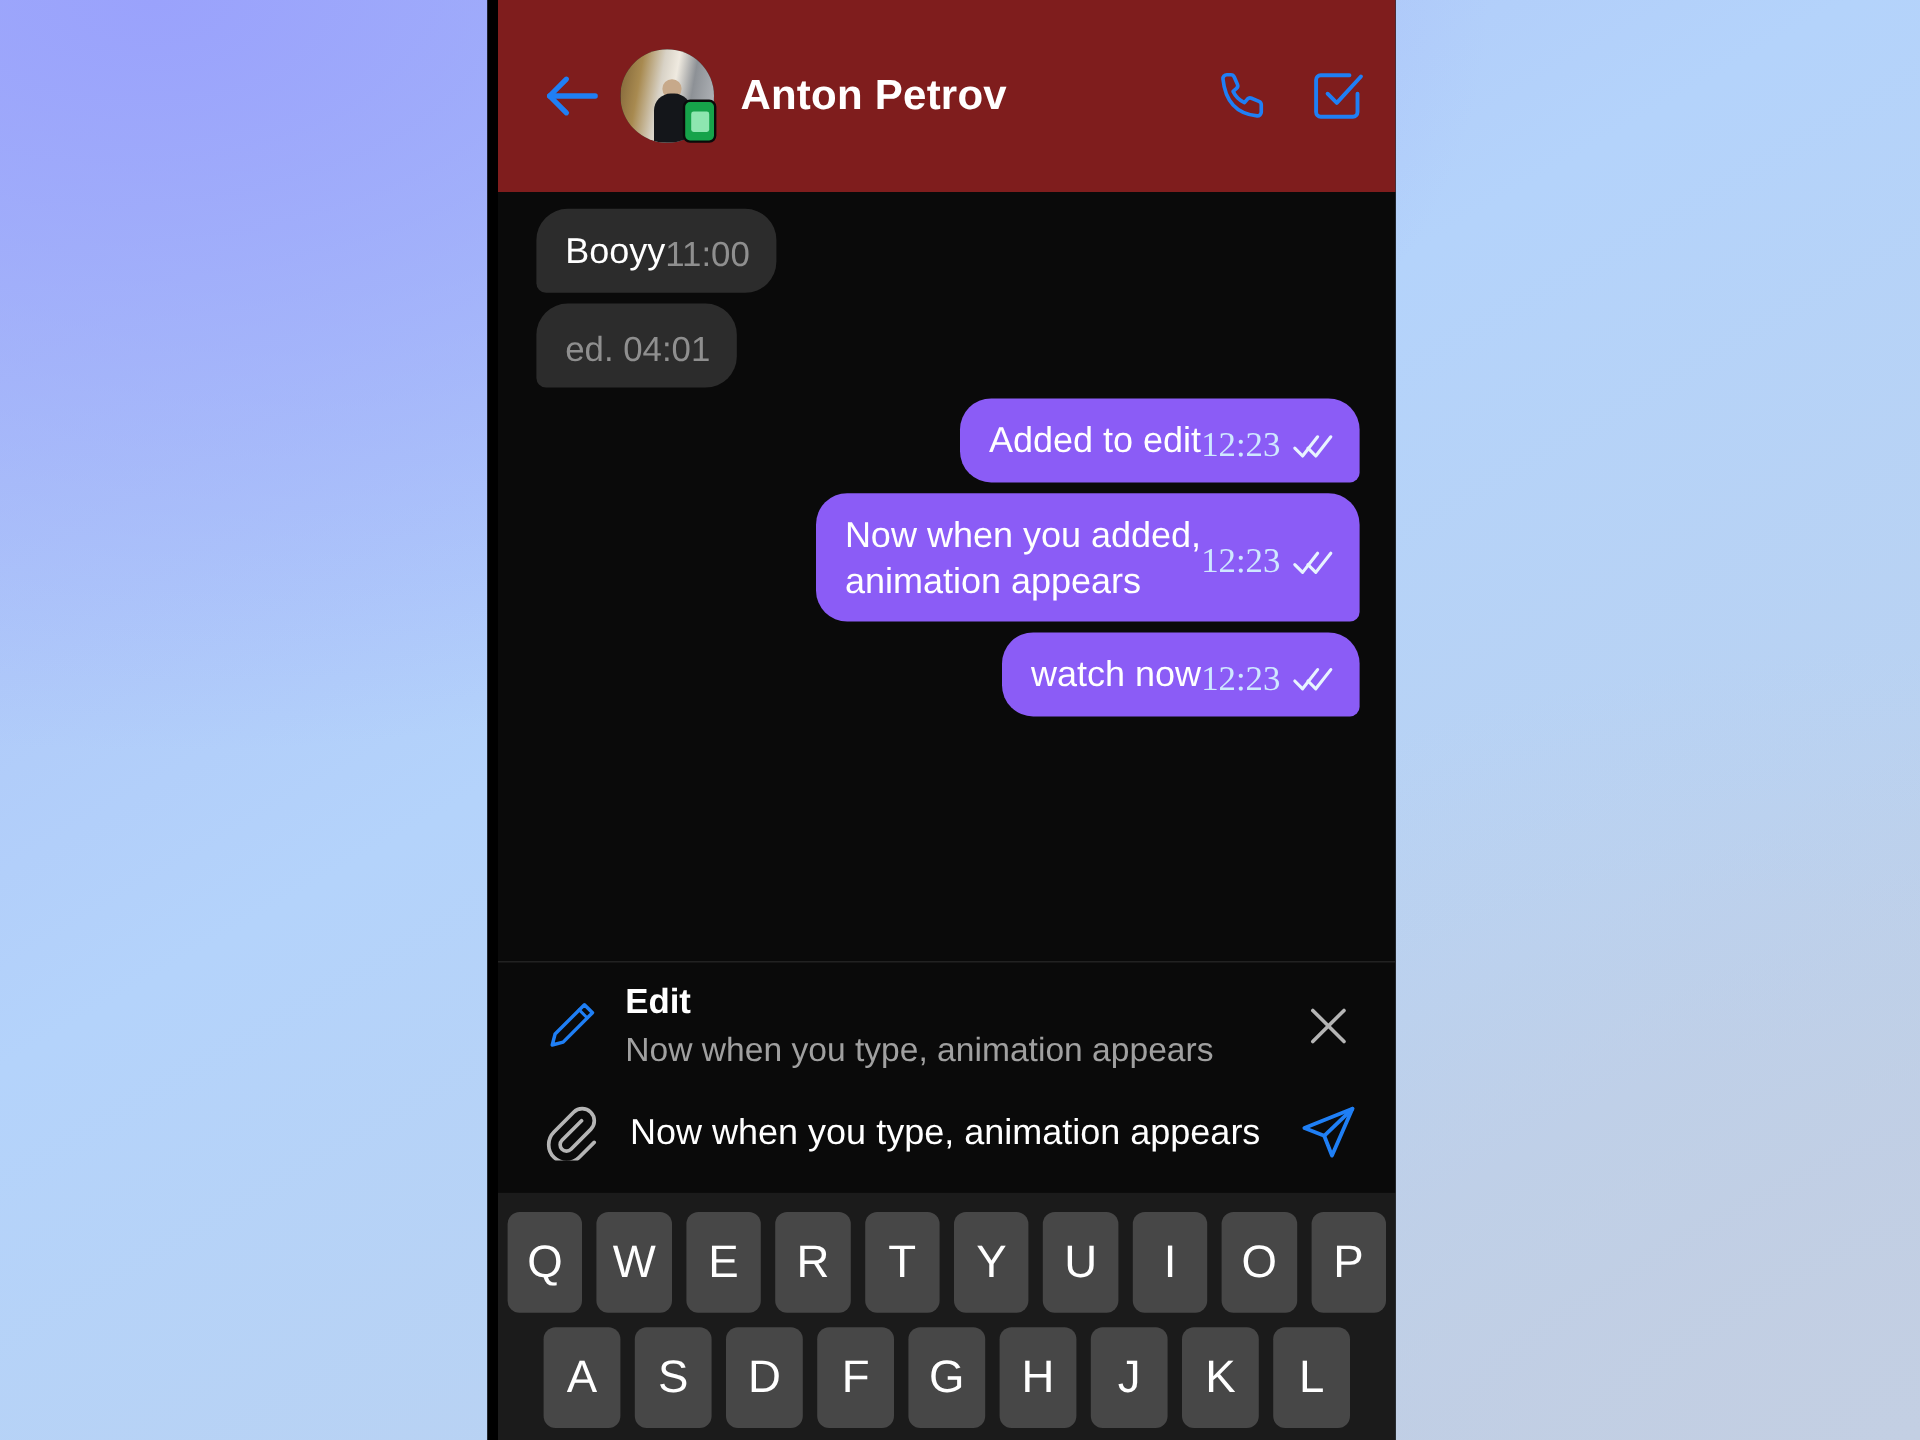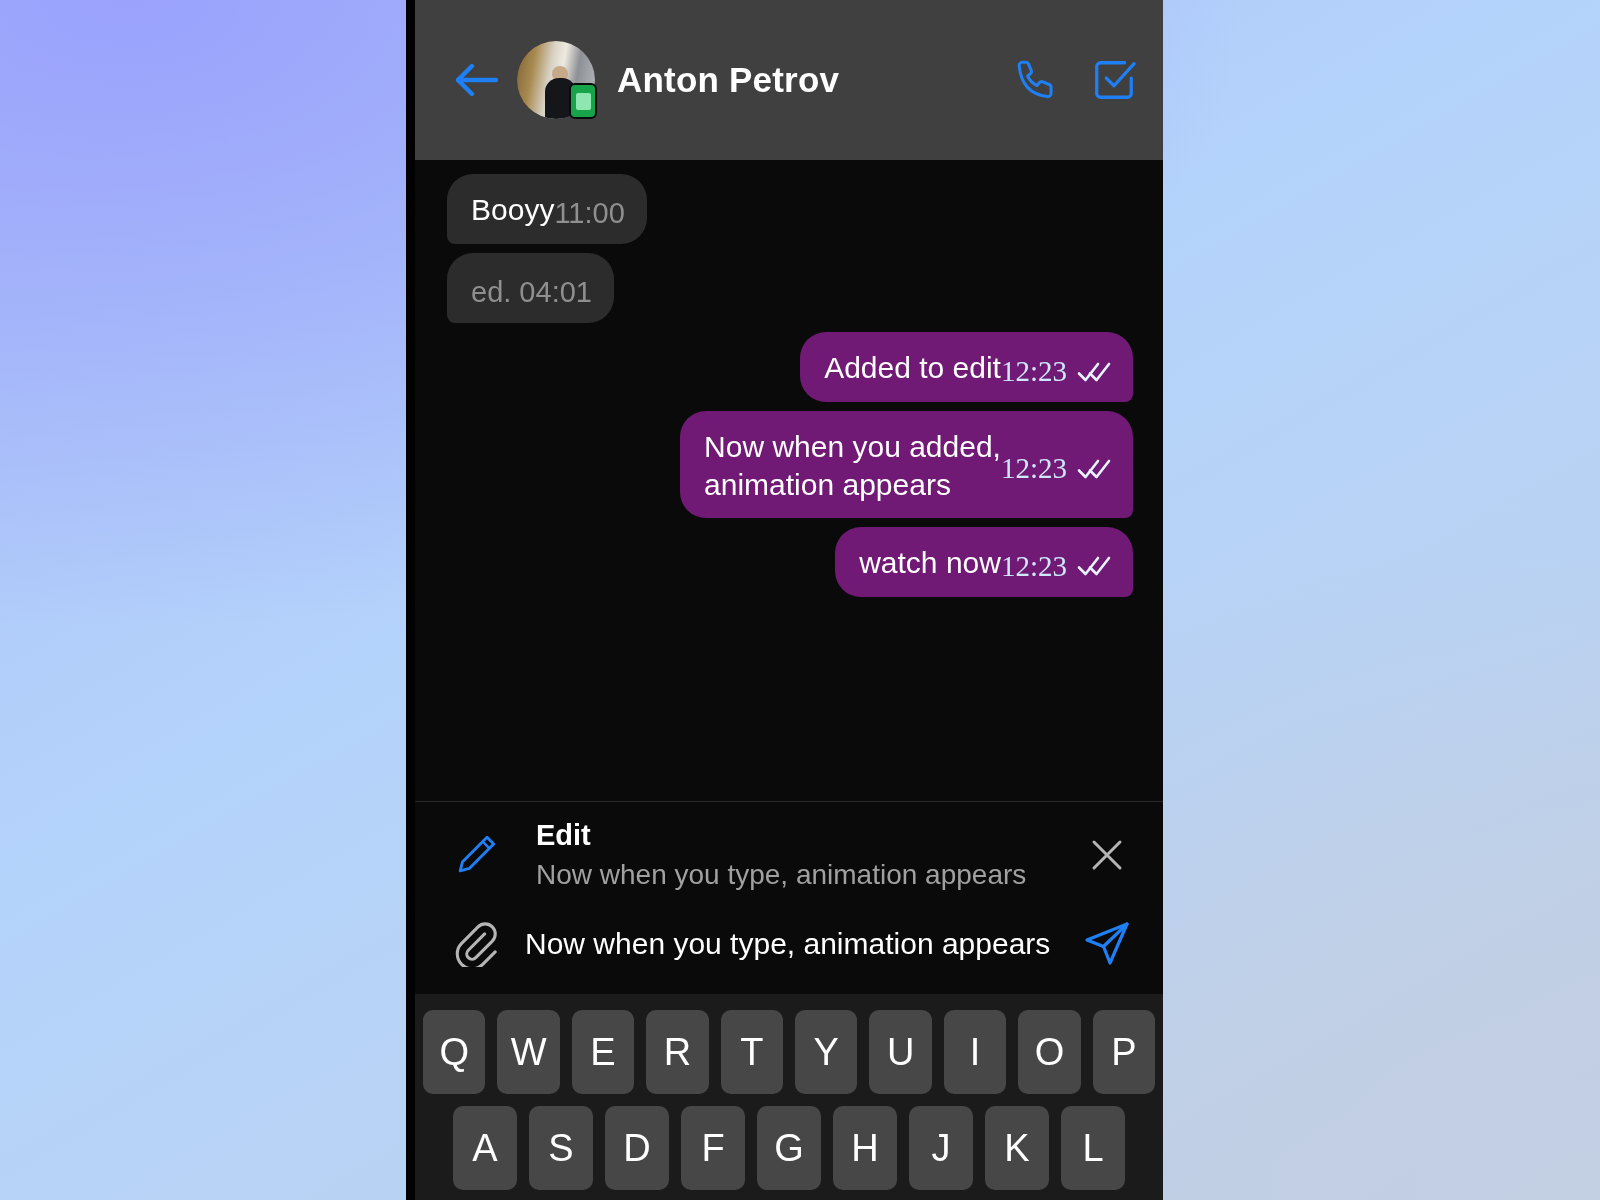--- a/index.html
+++ b/index.html
@@ -35,21 +35,21 @@
     flex-direction: column;
   }
 
   
   #chat-header {
     height: 160px;
     flex: 0 0 160px;
     display: flex;
     align-items: center;
     padding: 0 22px 0 32px;
-    background: #404040;
+    background: #7f1d1d;
   }
   #back-btn {
     width: 58px; height: 58px;
     display: flex; align-items: center; justify-content: center;
     flex: 0 0 auto;
     cursor: pointer;
   }
   .avatar-wrap {
     position: relative;
     width: 78px; height: 78px;
@@ -143,21 +143,21 @@
     max-width: 500px;
     padding: 17px 22px 14px 24px;
     display: flex;
     flex-direction: row;
   }
   .bubble.in {
     background: #2c2c2c;
     border-radius: 26px 26px 26px 8px;
   }
   .bubble.out {
-    background: #701a75;
+    background: #8b5cf6;
     border-radius: 26px 26px 8px 26px;
     padding-left: 24px;
   }
   .bubble-text {
     font-size: 30px;
     color: #ffffff;
     line-height: 1.26;
     white-space: pre-line;
     word-break: break-word;
   }
@@ -175,21 +175,21 @@
   
   #composer-area {
     flex: 0 0 auto;
     background: #0a0a0a;
     border-top: 1px solid #2a2a2a;
   }
   #edit-panel {
     display: flex;
     align-items: center;
     padding: 16px 30px 14px 32px;
-    gap: 31px;
+    gap: 16px;
   }
   #edit-icon {
     width: 58px; height: 58px;
     display: flex; align-items: center; justify-content: center;
     flex: 0 0 auto;
   }
   #edit-texts { flex: 1 1 auto; min-width: 0; }
   #edit-title {
     font-size: 29px;
     font-weight: 700;

